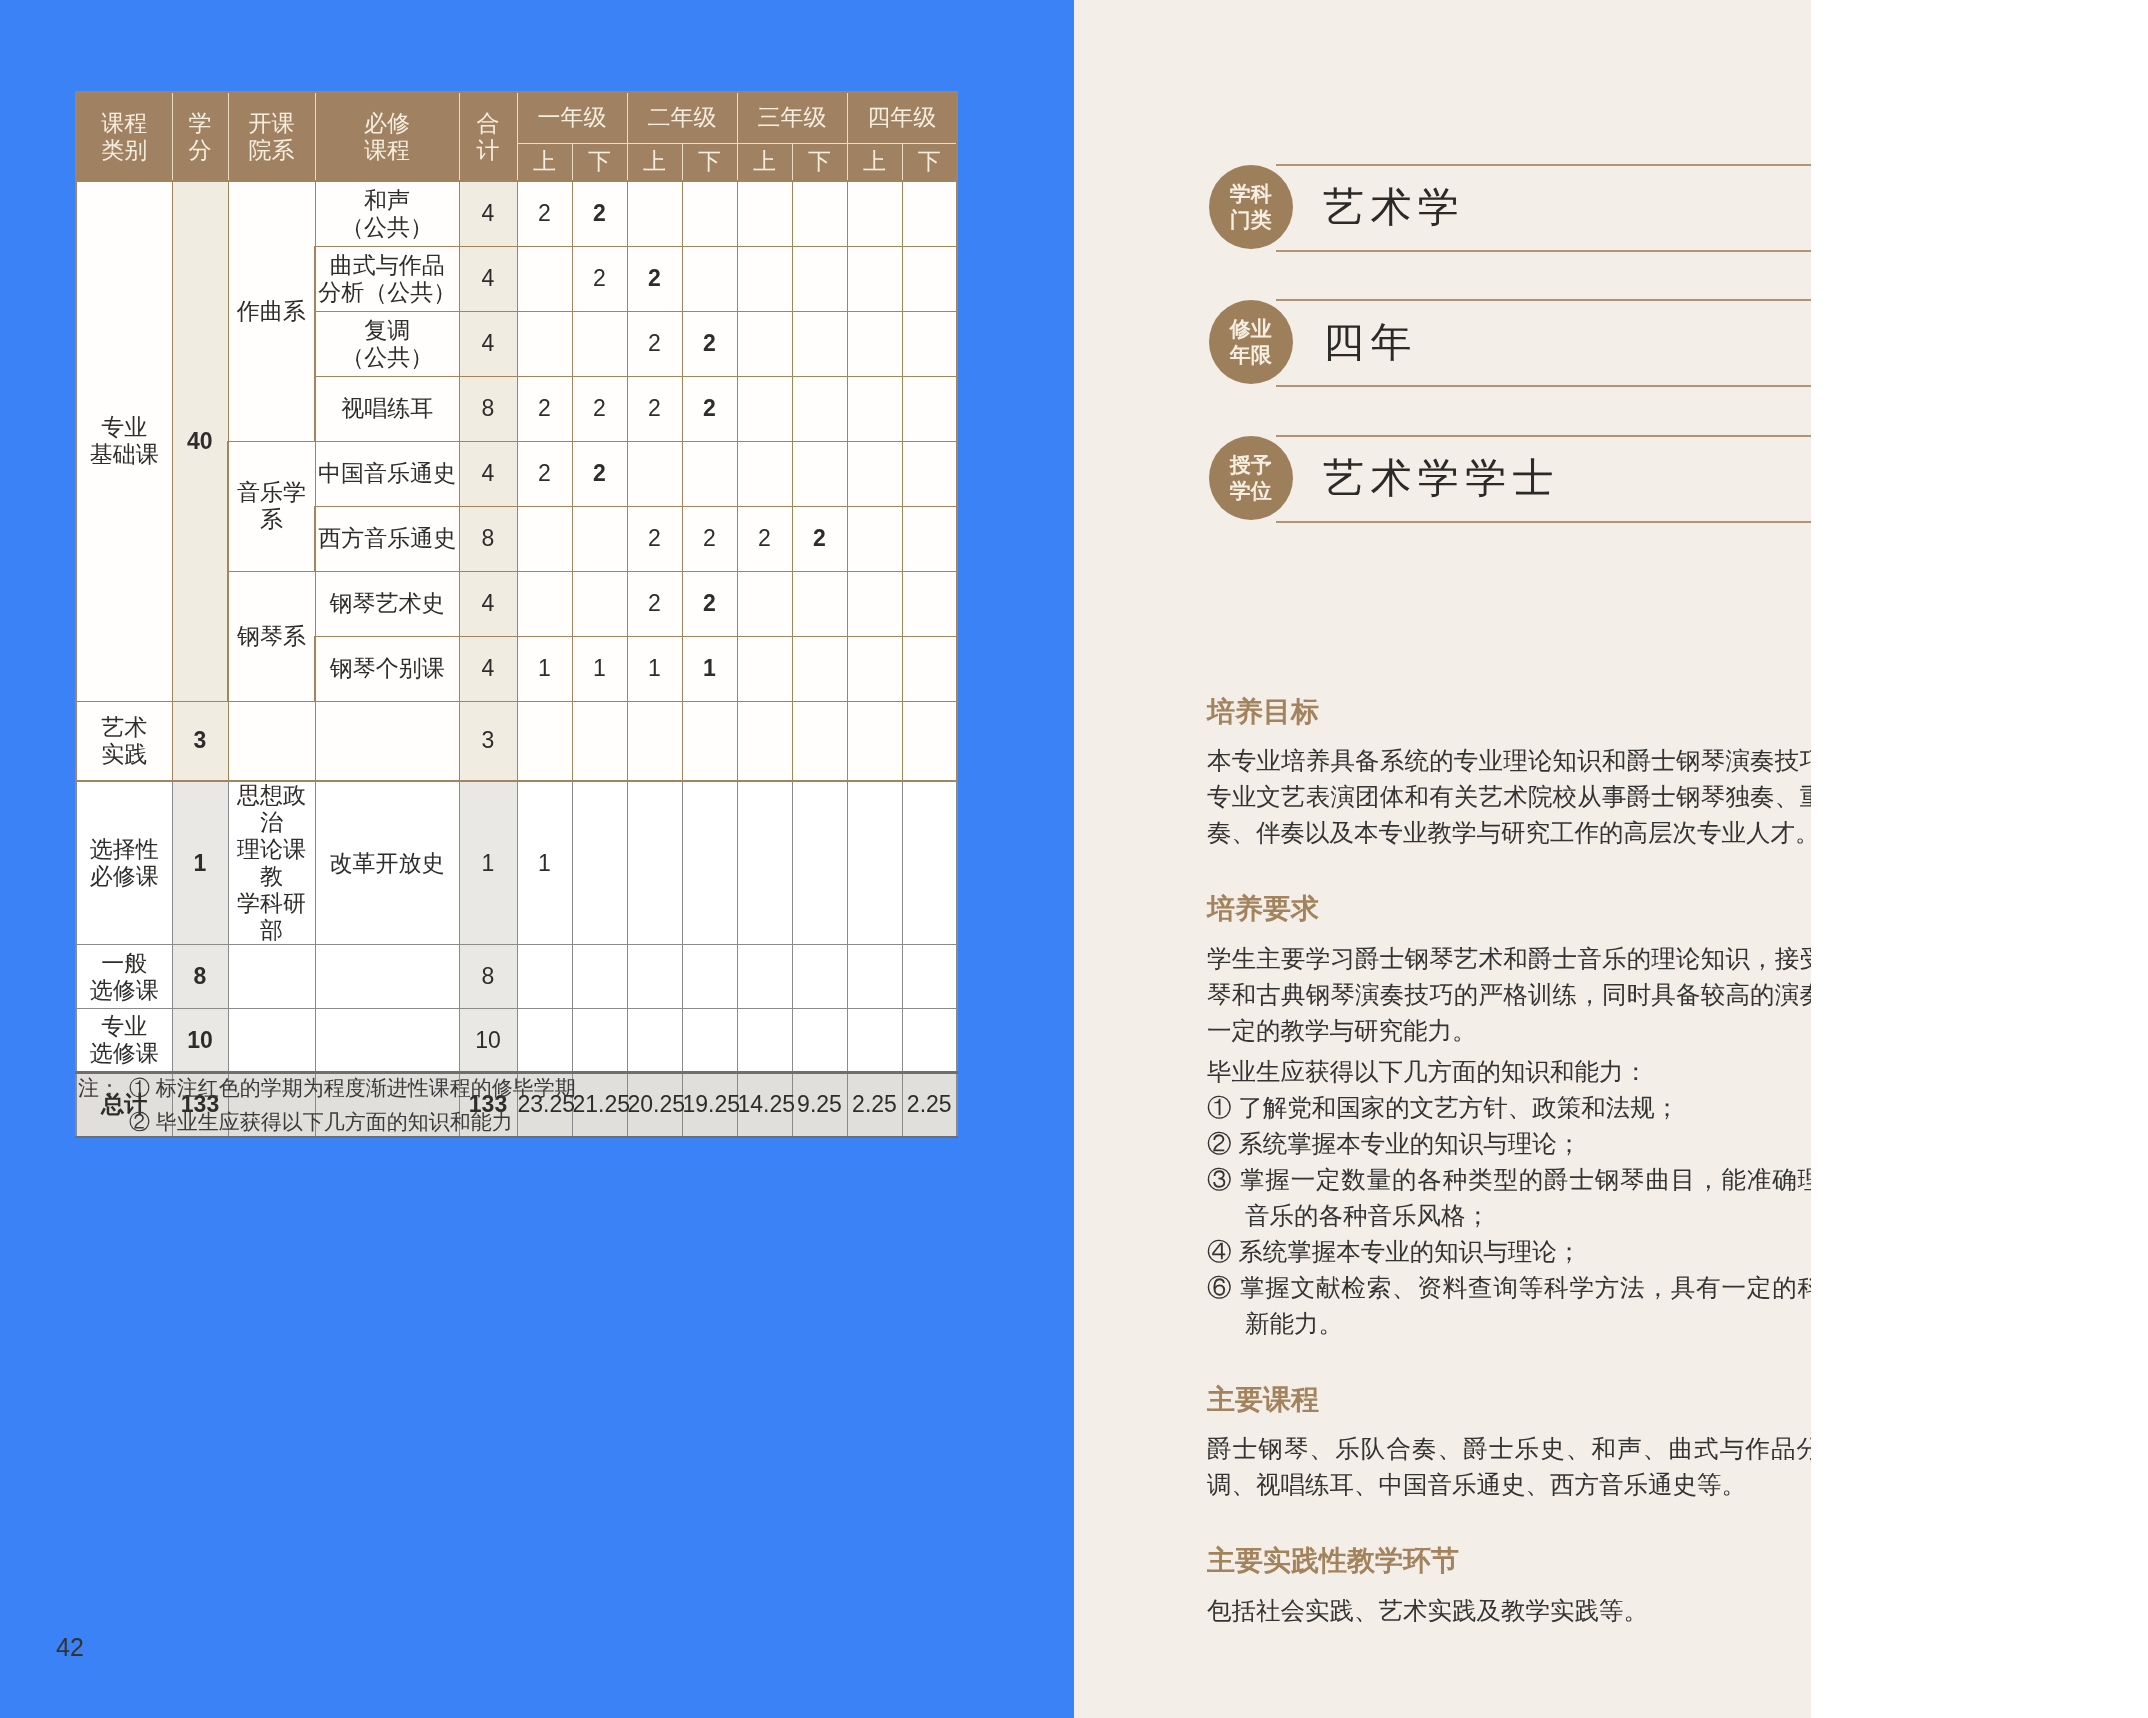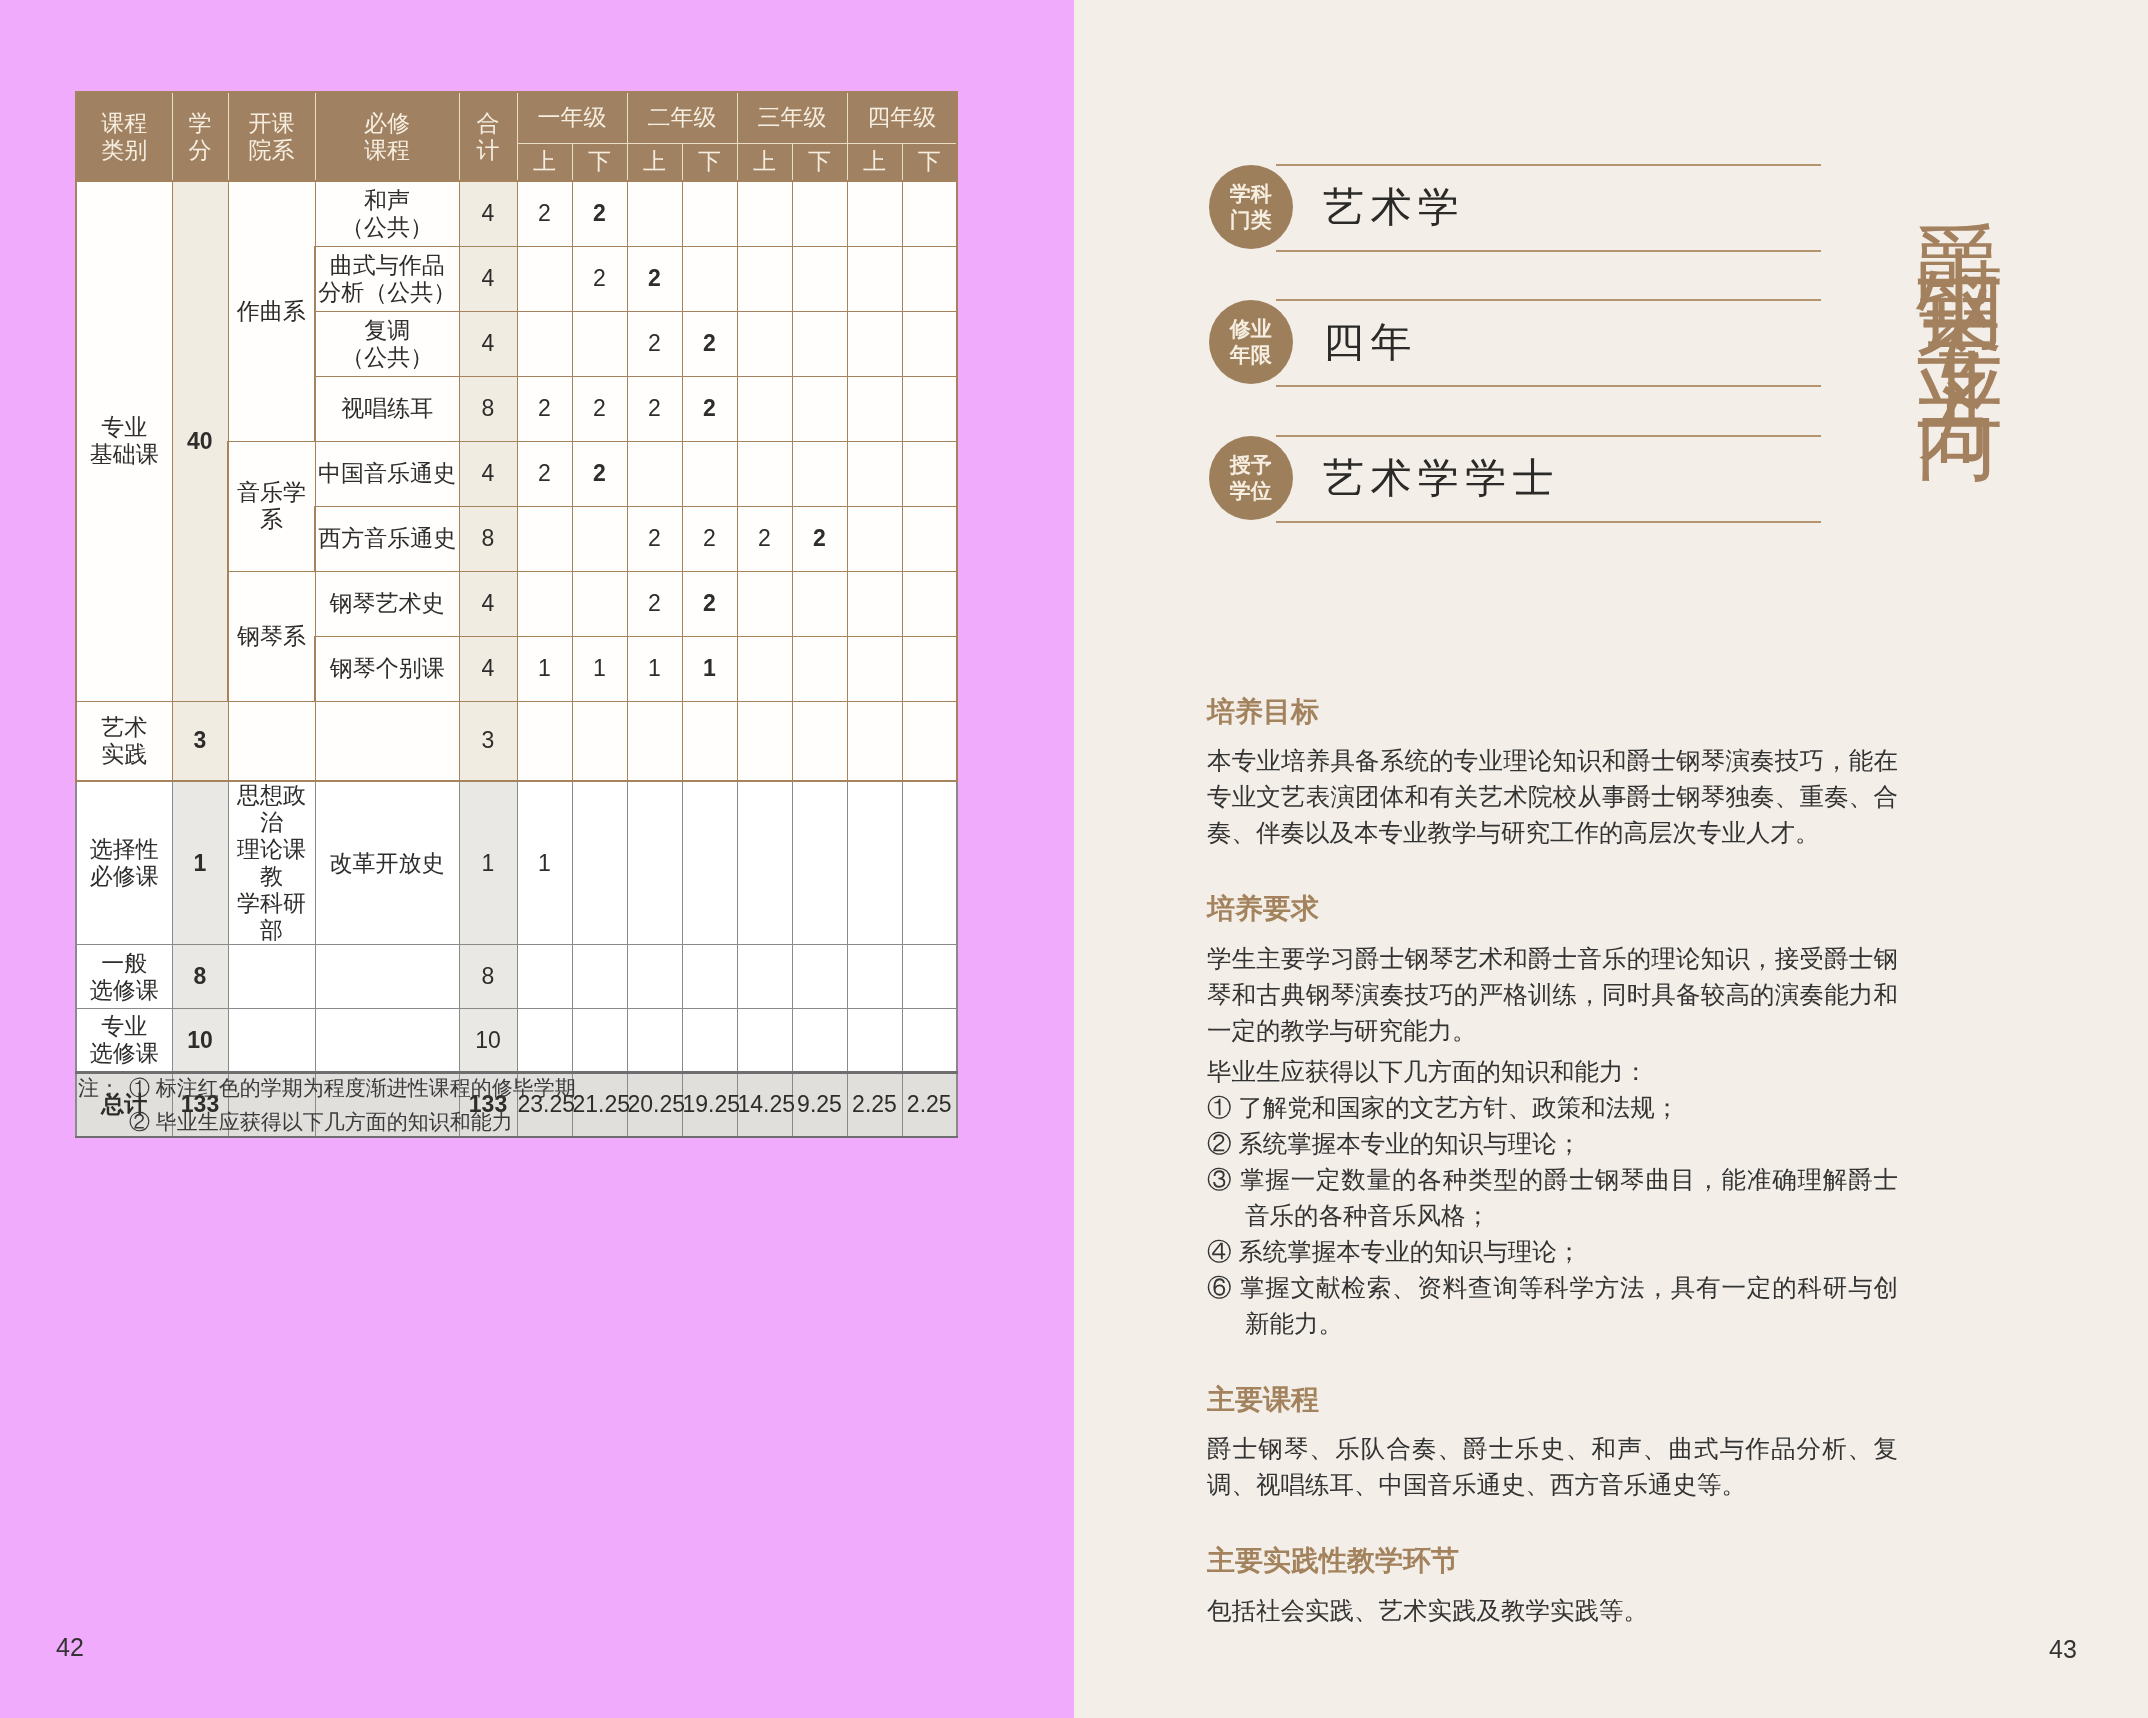--- a/index.html
+++ b/index.html
@@ -1,18 +1,18 @@
 <!DOCTYPE html>
 <html style="font-size:14.5px"><head>
 <meta charset="utf-8">
 <title>Course Catalog Spread</title>
 <style>
   html,body{margin:0;padding:0;}
   body{font-family:"Liberation Sans",sans-serif;background:#ffffff;}
-  .sheet{position:relative;width:2148px;height:1718px;background:#f0abfc;overflow:hidden;}
+  .sheet{position:relative;width:1811px;height:1718px;background:#3b82f6;overflow:hidden;}
   .right-page{position:absolute;left:1074px;top:0;width:1075px;height:1718px;background:#f3eee7;}
   .pre{white-space:pre-line;}
 
   
   .table-wrap{position:absolute;left:75px;top:91px;}
   table.plan{border-collapse:collapse;table-layout:fixed;width:878px;}
   table.plan th,table.plan td{padding:0;text-align:center;vertical-align:middle;font-size:23px;color:#2e2d2b;line-height:27px;}
   
   tr.h-top{height:51px;}
   tr.h-sub{height:38px;}

